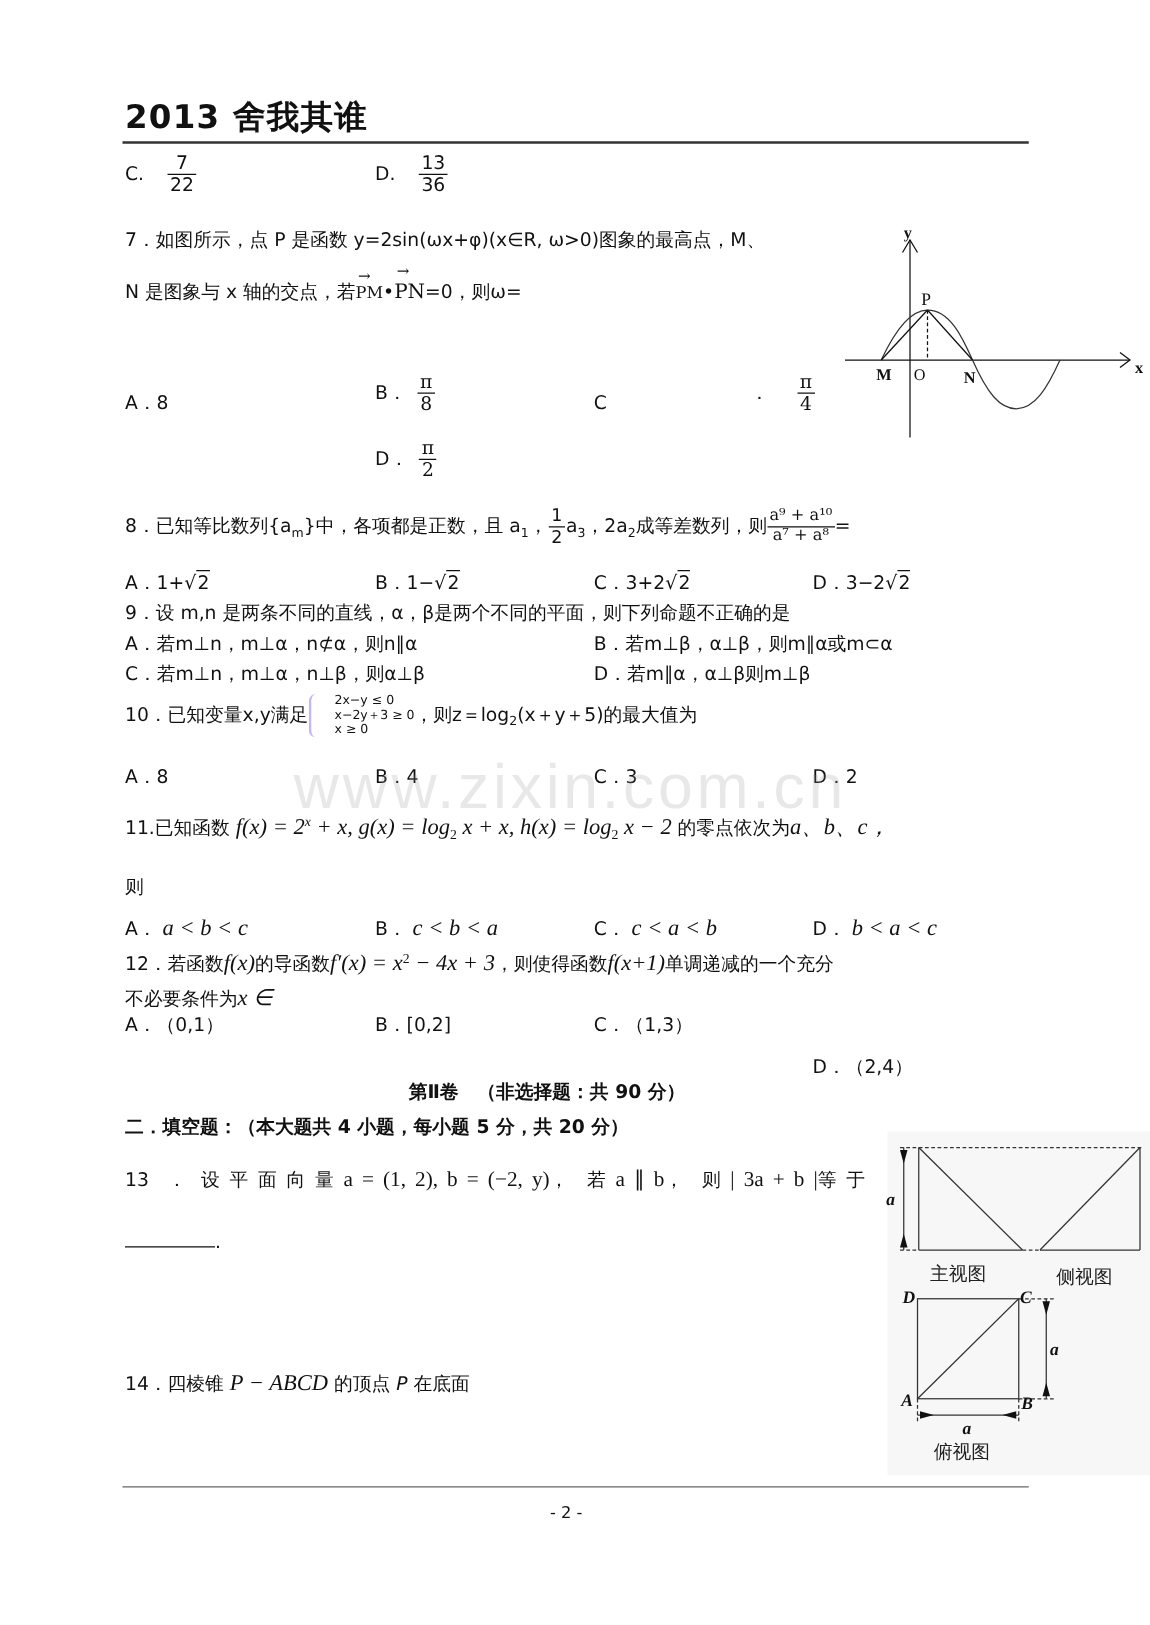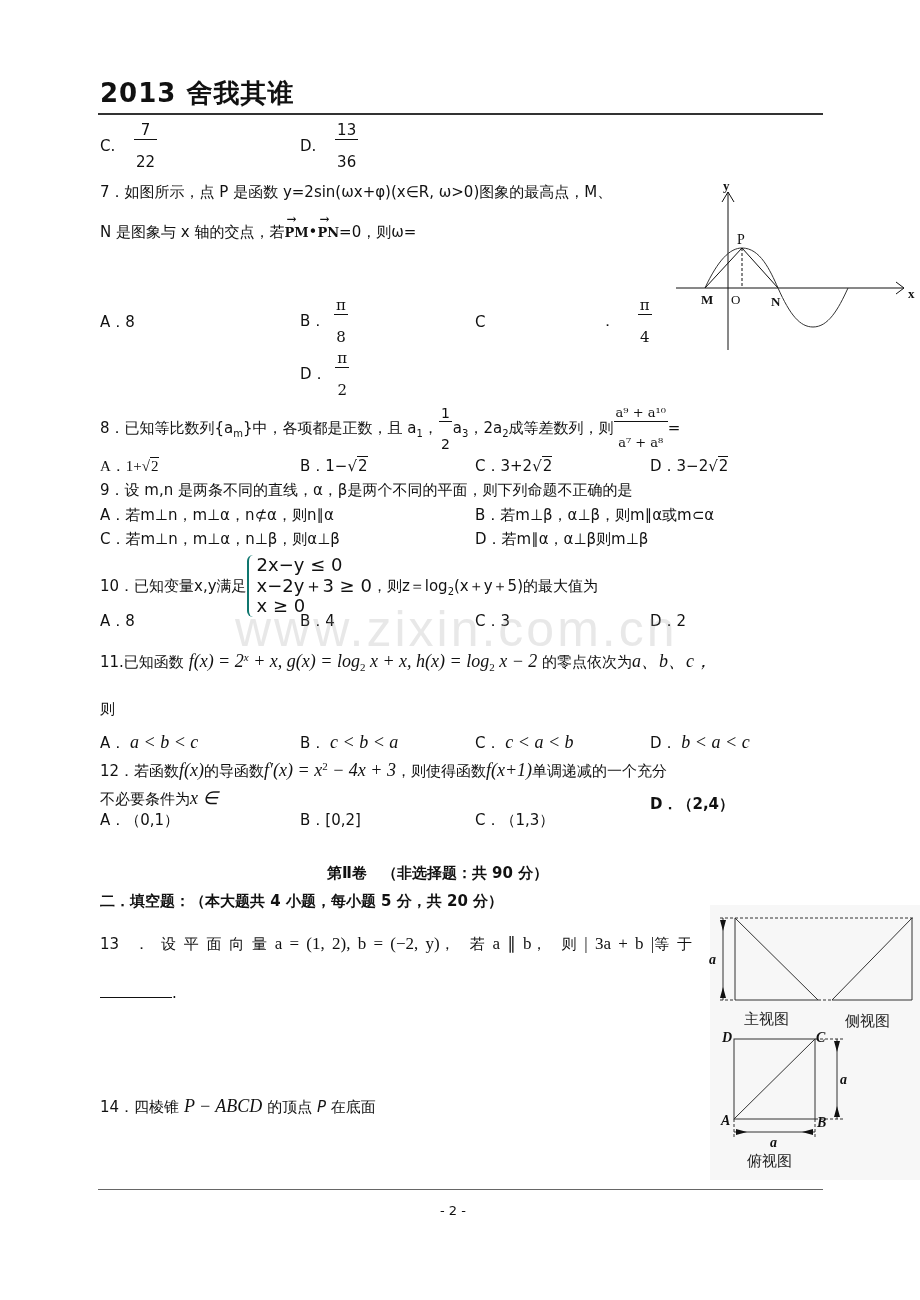--- a/index.html
+++ b/index.html
@@ -7,31 +7,31 @@
     width: 920px; height: 1300px; background: #ffffff; position: relative; overflow: hidden;
     font-family: "DejaVu Sans", sans-serif; color: #111; font-size: 15px;
   }
   .abs { position: absolute; white-space: nowrap; }
   .header-title { left: 100px; top: 76px; font-size: 26px; font-weight: bold; letter-spacing: 1px; }
   .header-rule { left: 98px; top: 113px; width: 725px; height: 2px; background: #333; }
   .footer-rule { left: 98px; top: 1189px; width: 725px; height: 1px; background: #666; }
   .page-num { left: 440px; top: 1203px; font-size: 13px; }
   .frac { display: inline-block; vertical-align: middle; text-align: center; line-height: 1.15; margin: 0 4px; }
   .frac .num { display: block; border-bottom: 1px solid #111; padding: 0 2px; }
-  .frac .den { display: block; padding: 0 2px; margin-top: 14px; }
+  .frac .den { display: block; padding: 0 2px; }
   .serif { font-family: "DejaVu Serif", serif; }
   .ital { font-family: "Liberation Serif", serif; font-style: italic; font-size: 18px; }
   .tnr { font-family: "Liberation Serif", serif; font-size: 17px; }
   .bold { font-weight: bold; }
   .sqrt { border-top: 1px solid #111; padding-left: 1px; }
-  .brace-box { display: inline-block; vertical-align: middle; border-left: 2px solid #0f766e; border-radius: 6px 0 0 6px; padding-left: 8px; line-height: 1.15; font-size: 18px; }
+  .brace-box { display: inline-block; vertical-align: middle; border-left: 2px solid #c4b5fd; border-radius: 6px 0 0 6px; padding-left: 19px; line-height: 1.15; font-size: 10px; }
   .watermark { left: 235px; top: 600px; font-size: 50px; color: rgba(150,150,150,0.22); letter-spacing: 3px; font-family: "Liberation Sans", sans-serif; }
   .blank { display: inline-block; width: 72px; border-bottom: 1px solid #111; }
   sub, sup { font-size: 10px; }
-  .vec { position: relative; display: inline-block; font-weight: bold; }
+  .vec { position: relative; display: inline-block; }
   .vec::before { content: "→"; position: absolute; top: -13px; left: 2px; font-size: 12px; }
 </style>
 </head>
 <body>
 
 <div class="abs header-title">2013  舍我其谁</div>
 <div class="abs header-rule"></div>
 
 <div class="abs" style="left:100px; top:122px;">
   <span>C.</span>
@@ -43,21 +43,21 @@
 <div class="abs" style="left:300px; top:122px;">
   <span>D.</span>
   <span class="frac" style="margin-left:14px;">
     <span class="num">13</span>
     <span class="den">36</span>
   </span>
 </div>
 
 <div class="abs" style="left:100px; top:183px;">7．如图所示，点 P 是函数 y=2sin(ωx+φ)(x∈R, ω&gt;0)图象的最高点，M、</div>
 <div class="abs" style="left:100px; top:223px;">
-  <span>N 是图象与 x 轴的交点，若</span><span class="vec serif" style="font-size:13px;">PM</span><span>•</span><span class="vec serif" style="font-size:13px;">PN</span><span>=0，则ω=</span>
+  <span>N 是图象与 x 轴的交点，若</span><span class="vec serif" style="font-size:13px;">PM</span><span>•</span><span class="vec serif" style="font-size:16px;">PN</span><span>=0，则ω=</span>
 </div>
 <div class="abs" style="left:100px; top:313px;">
   <span>A．</span><span>8</span>
 </div>
 <div class="abs" style="left:300px; top:297px;">
   <span>B．</span>
   <span class="frac serif">
     <span class="num">π</span>
     <span class="den">8</span>
   </span>
@@ -95,21 +95,21 @@
     <text x="77" y="74" font-weight="normal" font-size="14">P</text>
     <text x="41" y="134">M</text>
     <text x="71" y="134" font-weight="normal">O</text>
     <text x="111" y="136">N</text>
   </g>
 </svg>
 
 <div class="abs" style="left:100px; top:405px;">
   <span>8．已知等比数列{a</span><sub>m</sub><span>}中，各项都是正数，且 a</span><sub>1</sub><span>，</span><span class="frac" style="font-size:14px; margin:0 1px;"><span class="num">1</span><span class="den">2</span></span><span>a</span><sub>3</sub><span>，2a</span><sub>2</sub><span>成等差数列，则</span><span class="frac serif" style="font-size:13px; margin:0 0;"><span class="num">a⁹ + a¹⁰</span><span class="den">a⁷ + a⁸</span></span><span>=</span>
 </div>
-<div class="abs" style="left:100px; top:457px;font-family:Liberation Serif, serif;"><span>A．</span><span>1+</span>√<span class="sqrt">2</span></div>
+<div class="abs" style="left:100px; top:457px;"><span>A．</span><span>1+</span>√<span class="sqrt">2</span></div>
 <div class="abs" style="left:300px; top:457px;"><span>B．</span><span>1−</span>√<span class="sqrt">2</span></div>
 <div class="abs" style="left:475px; top:457px;"><span>C．</span><span>3+2</span>√<span class="sqrt">2</span></div>
 <div class="abs" style="left:650px; top:457px;"><span>D．</span><span>3−2</span>√<span class="sqrt">2</span></div>
 
 <div class="abs" style="left:100px; top:481px;">9．设 m,n 是两条不同的直线，α，β是两个不同的平面，则下列命题不正确的是</div>
 <div class="abs" style="left:100px; top:506px;">A．若m⊥n，m⊥α，n⊄α，则n∥α</div>
 <div class="abs" style="left:475px; top:506px;">B．若m⊥β，α⊥β，则m∥α或m⊂α</div>
 <div class="abs" style="left:100px; top:530px;">C．若m⊥n，m⊥α，n⊥β，则α⊥β</div>
 <div class="abs" style="left:475px; top:530px;">D．若m∥α，α⊥β则m⊥β</div>
 
@@ -136,21 +136,21 @@
 
 <div class="abs" style="left:100px; top:760px;">
   <span>12．</span><span>若函数</span><span class="ital">f(x)</span><span>的导函数</span><span class="ital">f′(x) = x</span><sup class="tnr" style="font-size:11px;">2</sup><span class="ital"> − 4x + 3</span><span>，则使得函数</span><span class="ital">f(x+1)</span><span>单调递减的一个充分</span>
 </div>
 <div class="abs" style="left:100px; top:787px;">
   <span>不必要条件为</span><span class="ital">x ∈</span>
 </div>
 <div class="abs" style="left:100px; top:811px;">A．（0,1）</div>
 <div class="abs" style="left:300px; top:811px;">B．[0,2]</div>
 <div class="abs" style="left:475px; top:811px;">C．（1,3）</div>
-<div class="abs" style="left:650px; top:795px;font-weight:bold;">D．（2,4）</div>
+<div class="abs" style="left:650px; top:844px;">D．（2,4）</div>
 
 <div class="abs bold" style="left:327px; top:864px;">第Ⅱ卷　（非选择题：共 90 分）</div>
 <div class="abs bold" style="left:100px; top:892px;">二．填空题：（本大题共 4 小题，每小题 5 分，共 20 分）</div>
 
 <div class="abs" style="left:100px; top:933px; word-spacing:3px;">
   <span>13　．</span>
   <span style="margin-left:4px;">设 平 面 向 量</span>
   <span class="tnr bold" style="font-weight:normal;">a = (1, 2), b = (−2, y)</span><span>，　若</span>
   <span class="tnr">a ∥ b</span><span>，　则</span>
   <span class="tnr">| 3a + b |</span><span>等 于</span>

